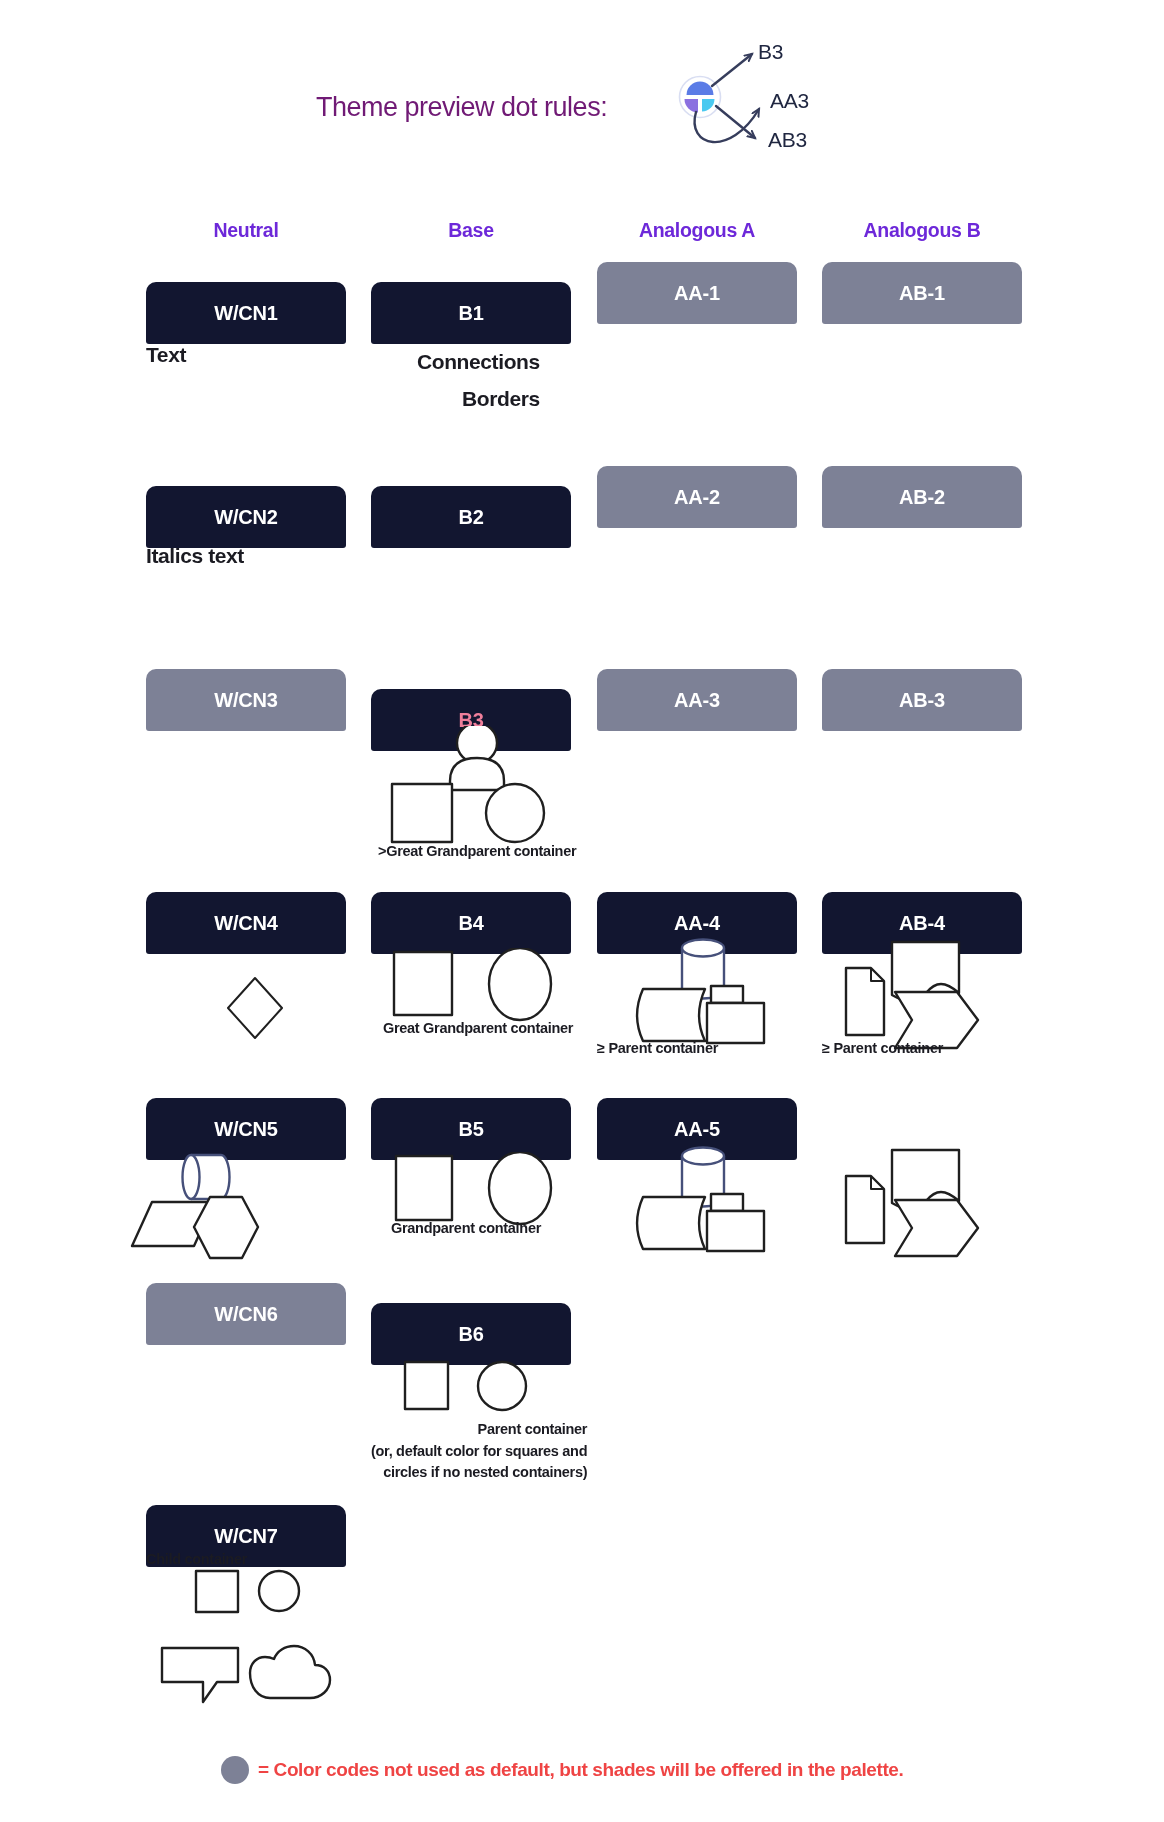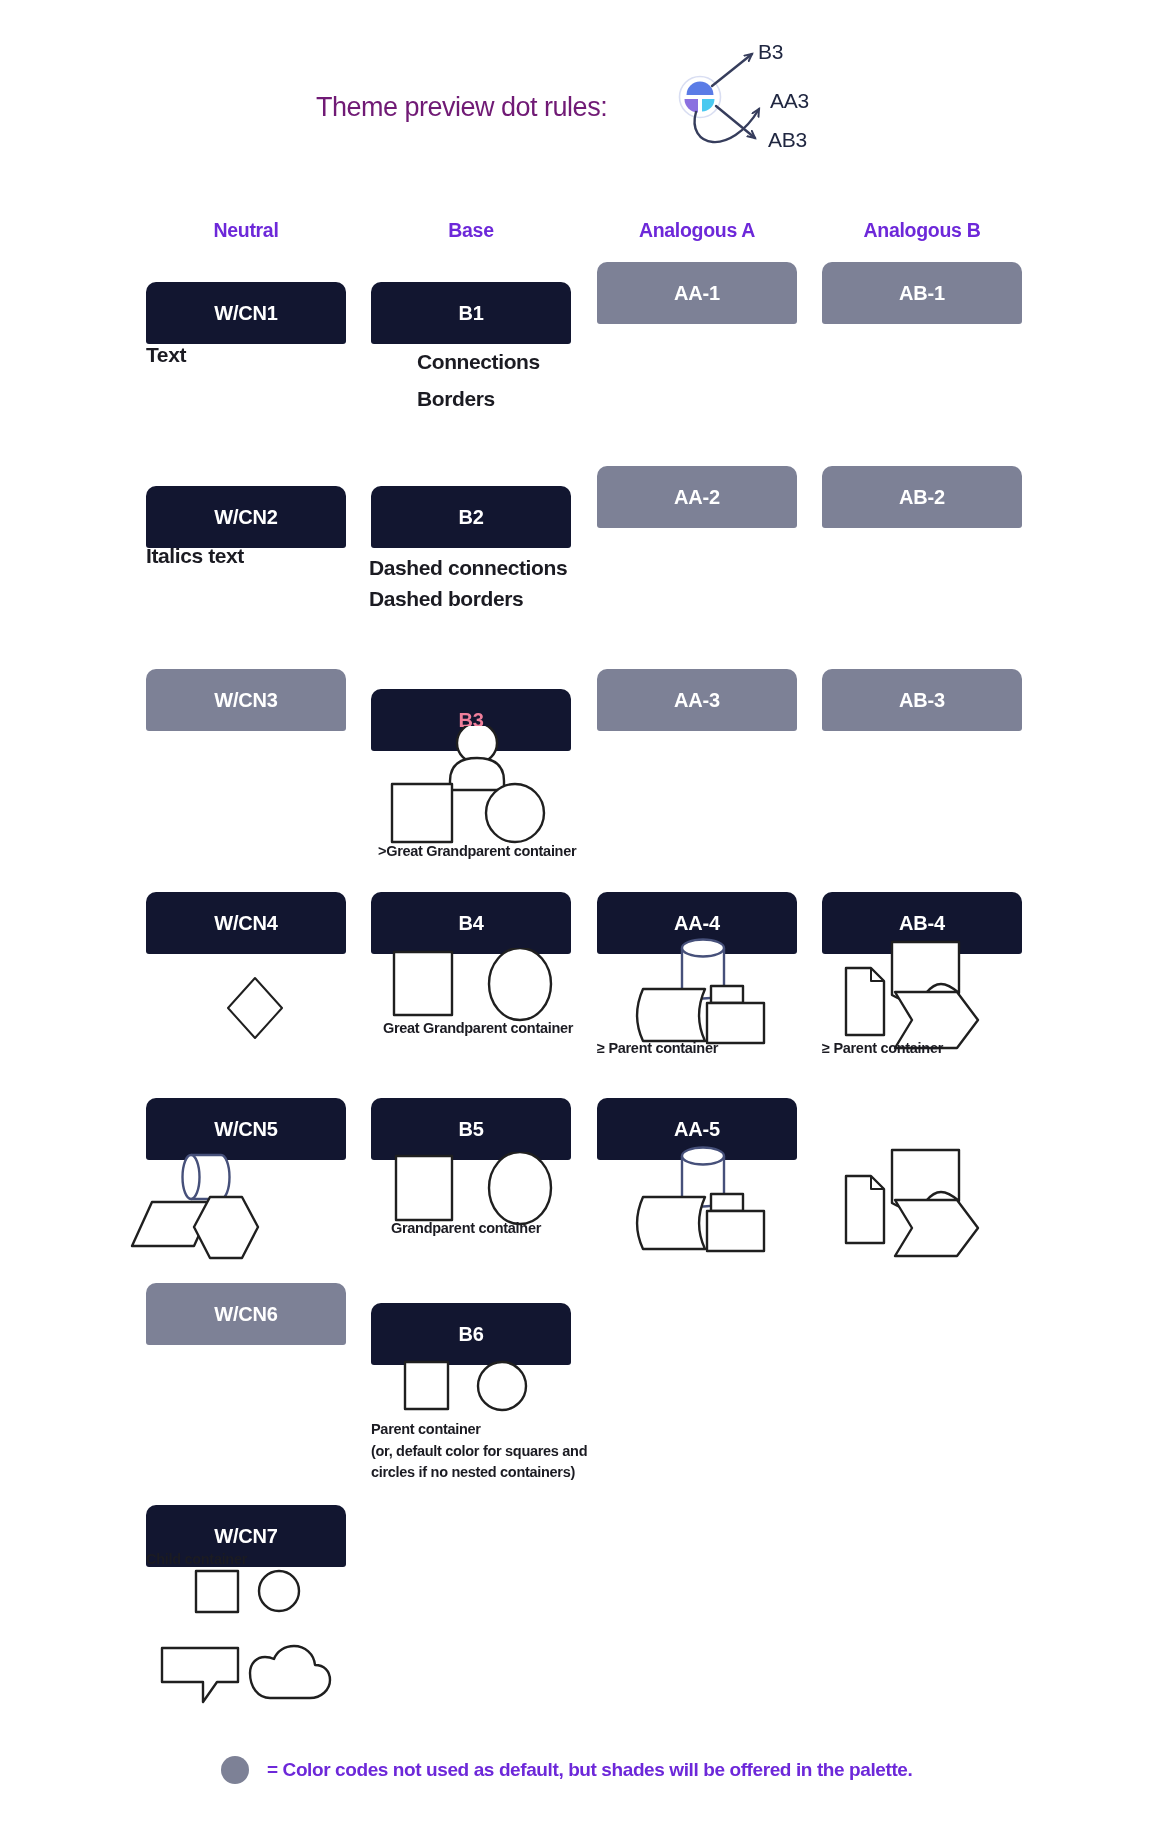--- a/index.html
+++ b/index.html
@@ -17,43 +17,43 @@
     font-weight:bold;font-size:19.5px;color:#6d28d9;letter-spacing:-0.3px;
   }
   .sw{
     position:absolute;width:200px;height:62px;border-radius:10px 10px 3px 3px;
     display:flex;align-items:center;justify-content:center;
     color:#ffffff;font-weight:bold;font-size:20px;letter-spacing:-0.2px;
   }
   .sw.dark{background:var(--dark_swatch,#121630);margin-top:20px;}
   .sw.gray{background:var(--gray_swatch,#7d8196);}
   .sw .pink{color:var(--pink_text,#ef7f9b);}
-  .cap{position:absolute;font-weight:bold;color:#1b1b22;}
+  .cap{position:absolute;font-weight:bold;color:#1b1b22;text-align:right;}
   .cap-lg{font-size:21px;letter-spacing:-0.4px;}
   .cap-sm{font-size:14.5px;letter-spacing:-0.3px;}
   .center{width:200px;text-align:left;}
   .title{
     position:absolute;left:316px;top:84px;font-size:27px;color:#701a75;
     letter-spacing:-0.5px;
     margin-top:8px;
   }
   .dotlabel{position:absolute;font-size:21px;color:#202741;letter-spacing:-0.3px;}
   
   .shape{stroke:var(--shape_outline,#1f1f1f);stroke-width:2.4;fill:#fff;stroke-linejoin:round;}
   .nofill{fill:none;}
   .cyl{stroke:var(--cylinder_outline,#46507a);stroke-width:2.4;fill:#fff;}
   .arrow{stroke:var(--arrow,#363d5c);stroke-width:2.4;fill:none;stroke-linecap:round;}
   .ring{stroke:#d9def2;stroke-width:1.6;fill:#fff;}
   .legend-dot{
     position:absolute;left:221px;top:1756px;width:28px;height:28px;border-radius:50%;
     background:var(--gray_swatch,#7d8196);
   }
   .legend-text{
-    position:absolute;left:267px;top:1759px;font-weight:bold;font-size:19px;
-    color:#6d28d9;letter-spacing:-0.4px;
+    position:absolute;left:258px;top:1759px;font-weight:bold;font-size:19px;
+    color:#ef4444;letter-spacing:-0.4px;
   }
 </style>
 </head>
 <body>
 
 <div id="canvas">
 
   <div class="title">Theme preview dot rules:</div>
 
   <svg class="abs" style="left:640px;top:25px" width="200" height="140" viewBox="0 0 200 140">
@@ -105,24 +105,20 @@
       <span>B2</span>
     </div>
   <div class="sw gray c3 r2">
       <span>AA-2</span>
     </div>
   <div class="sw gray c4 r2">
       <span>AB-2</span>
     </div>
 
   <div class="cap cap-lg c1 center" style="top:544px">Italics text</div>
-  <div class="cap cap-lg" style="left:369px;top:552px;line-height:31px">
-    <div>Dashed connections</div>
-    <div>Dashed borders</div>
-  </div>
 
   <div class="sw gray c1 r3">
       <span>W/CN3</span>
     </div>
   <div class="sw dark c2 r3">
       <span class="pink">B3</span>
     </div>
   <div class="sw gray c3 r3">
       <span>AA-3</span>
     </div>

